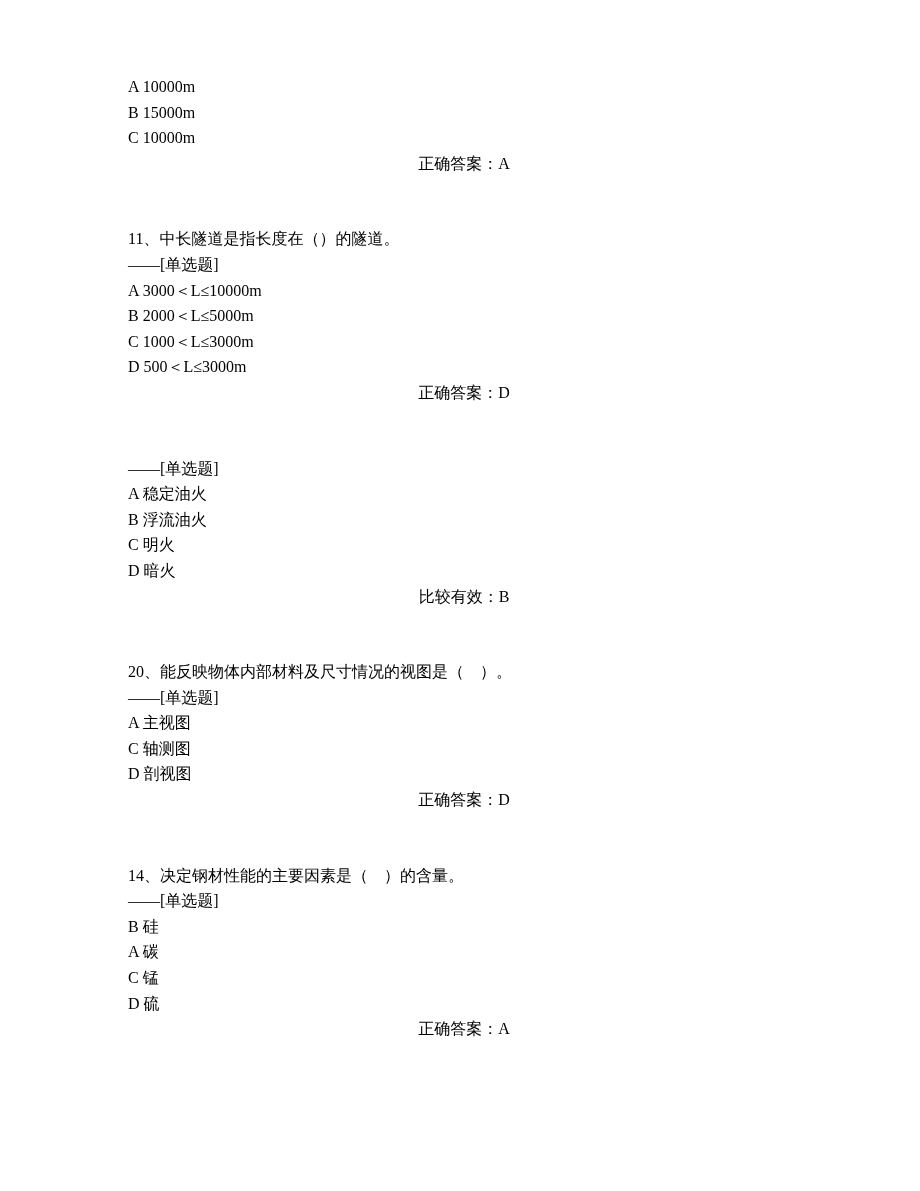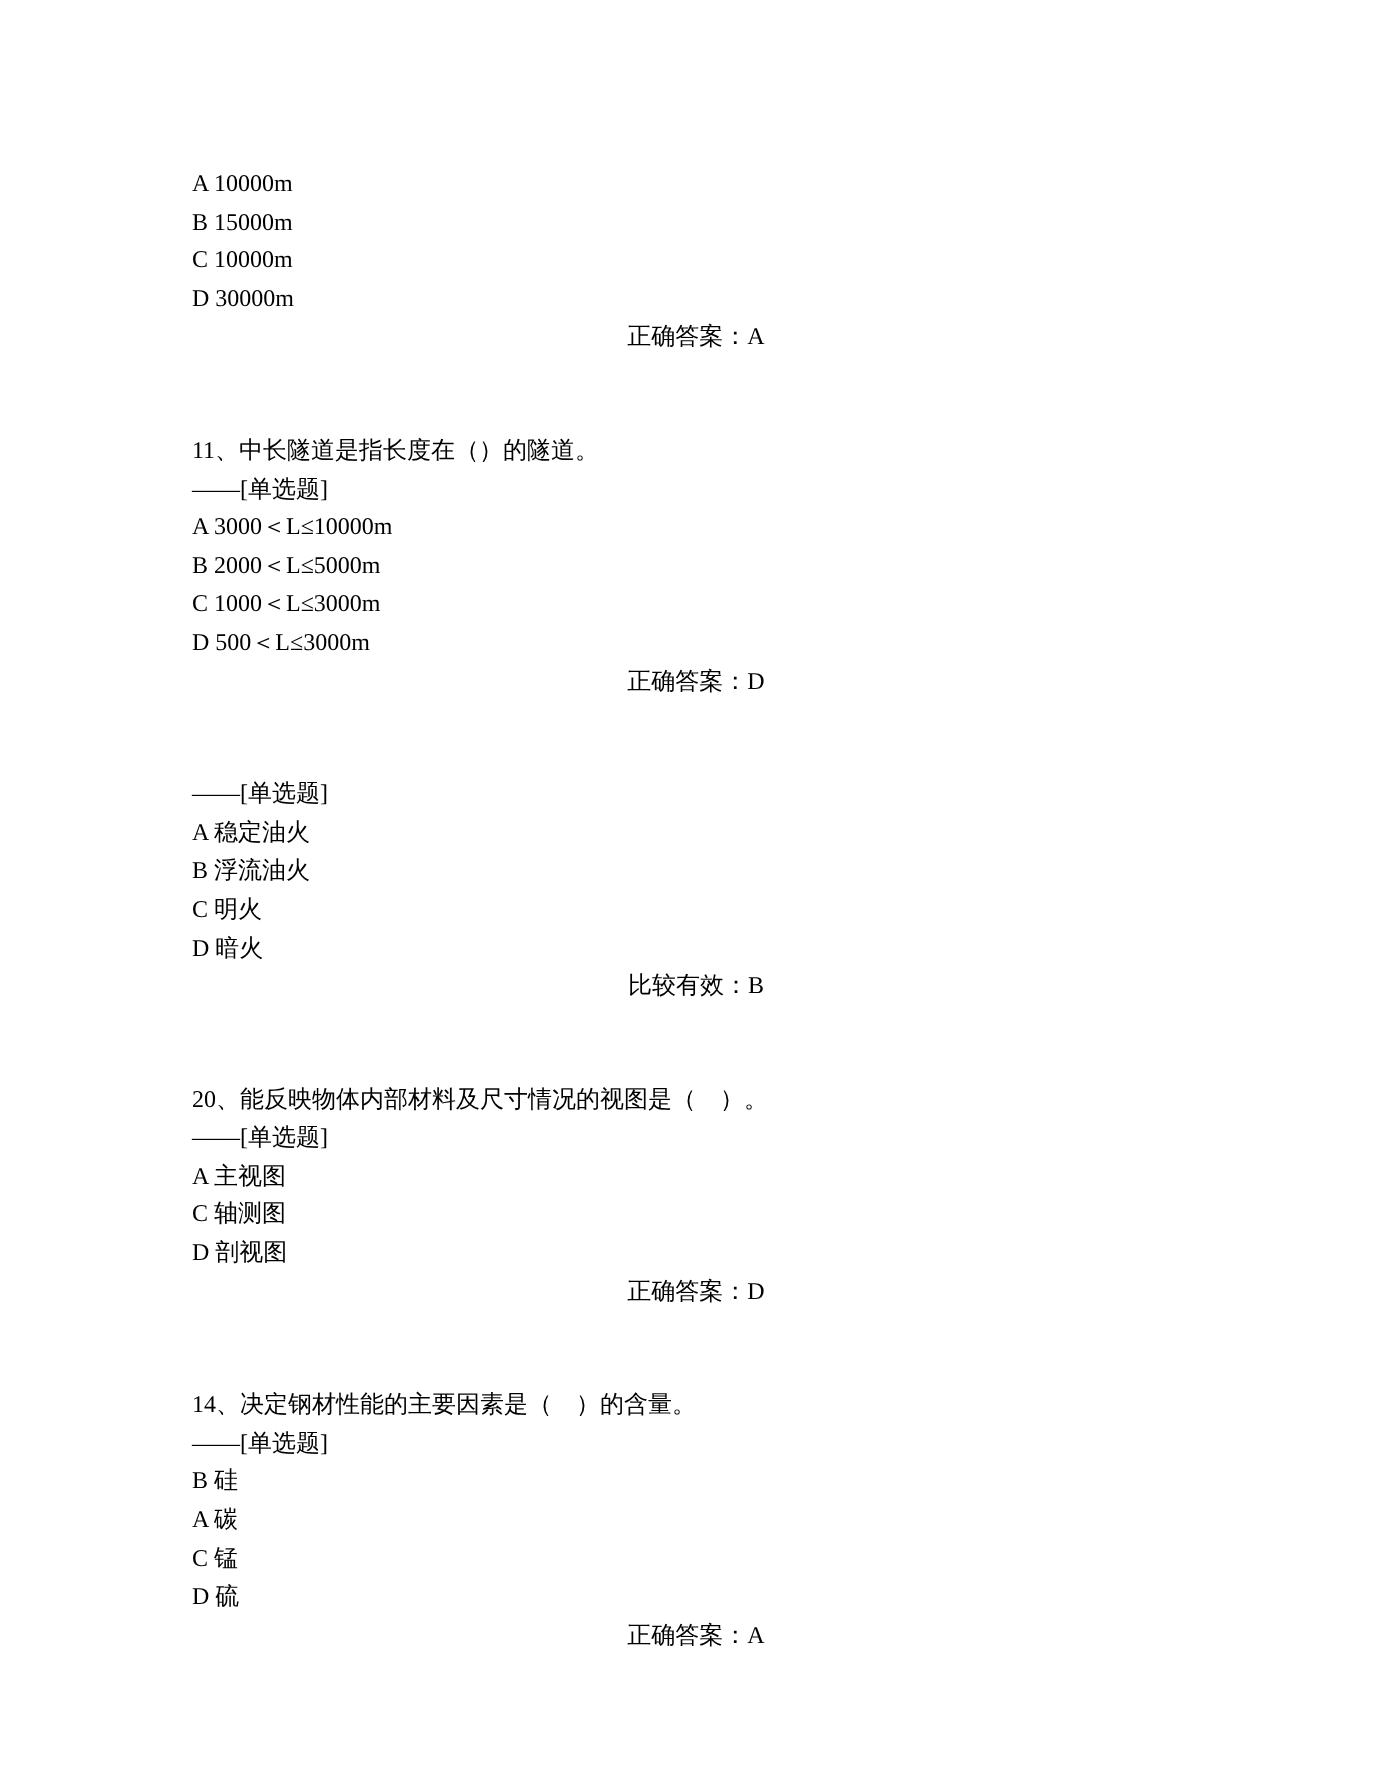--- a/index.html
+++ b/index.html
@@ -7,21 +7,21 @@
       padding: 0;
       background: #ffffff;
       font-family: "SimSun", "宋体", serif;
       font-size: 16px;
       color: #000000;
       line-height: 1.6;
     }
     .page {
       width: 920px;
       min-height: 1191px;
-      padding: 110px 128px 0 128px;
+      padding: 74px 128px 0 128px;
       box-sizing: border-box;
     }
     .line {
       white-space: pre-wrap;
     }
     .answer {
       padding-left: 0.5em;
       text-align: center;
     }
     .block {
@@ -32,21 +32,20 @@
     }
   </style>
 </head>
 <body>
 
 <div class="page" id="page-root">
     <div class="block">
       <div class="line">A 10000m</div>
       <div class="line">B 15000m</div>
       <div class="line">C 10000m</div>
-      <div class="line">D 30000m</div>
       <div class="line answer">正确答案：A</div>
     </div>
     <div class="block">
       <div class="line">11、中长隧道是指长度在（）的隧道。</div>
       <div class="line">——[单选题]</div>
       <div class="line">A 3000＜L≤10000m</div>
       <div class="line">B 2000＜L≤5000m</div>
       <div class="line">C 1000＜L≤3000m</div>
       <div class="line">D 500＜L≤3000m</div>
       <div class="line answer">正确答案：D</div>

